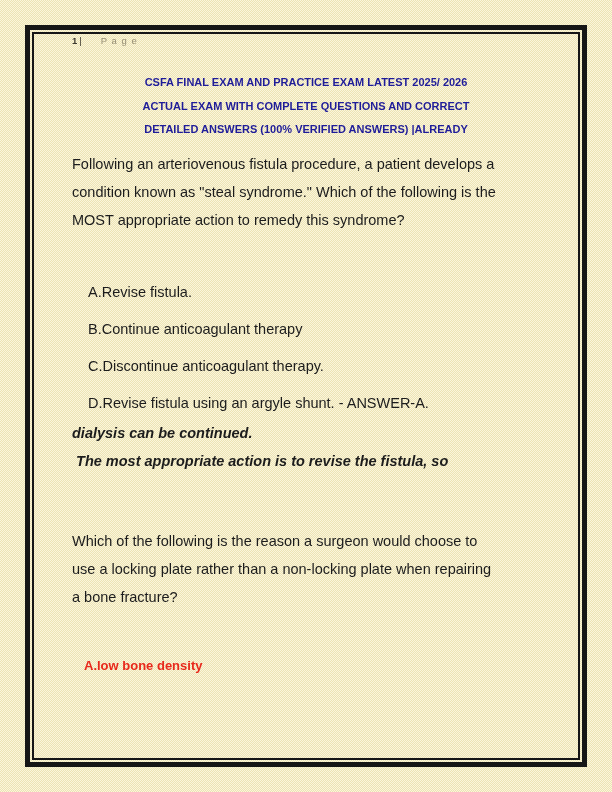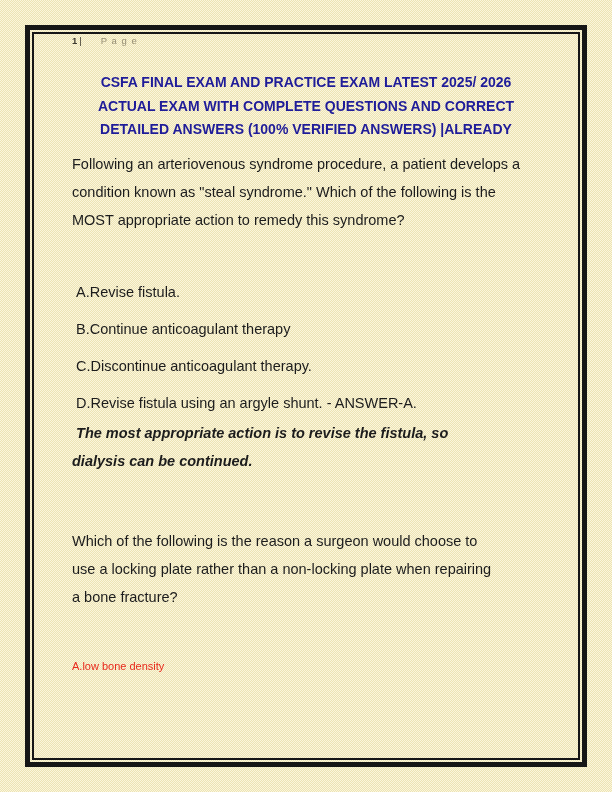--- a/index.html
+++ b/index.html
@@ -50,54 +50,55 @@
     color: #3e3a2f;
     margin: 0 3px 0 2px;
   }
   .page-header .pglabel {
     letter-spacing: 1px;
     padding-left: 16px;
   }
   .doc-title {
     margin-top: 24px;
     text-align: center;
-    font-size: 14px;
+    font-size: 11px;
     font-weight: bold;
     line-height: 23.5px;
     color: #1f1c99;
   }
   .para {
     margin: 0;
     font-size: 14.5px;
     line-height: 28px;
     color: #1c1c1c;
   }
   .line { white-space: pre; }
   .q1 { margin-top: 8px; }
   .options { margin-top: 44px; }
   .options .opt {
-    margin: 0 0 9px 4px;
+    margin: 0 0 9px 16px;
     font-size: 14.5px;
     line-height: 28px;
     color: #1c1c1c;
     white-space: pre;
   }
   .options .opt:last-child { margin-bottom: 0; }
   .red { color: #e8291c; }
   .expl {
     margin-top: 2px;
     font-weight: bold;
     font-style: italic;
   }
   .q2 { margin-top: 52px; }
   .opt-single {
-    margin: 41px 0 0 0;
-    font-size: 11px;
+    margin: 41px 0 0 12px;
+    font-size: 13px;
     line-height: 28px;
     white-space: pre;
+    font-weight: bold;
   }
 </style>
 </head>
 <body>
 
 <div class="frame">
   <div class="frame-inner"></div>
 </div>
 
 <div class="content">
@@ -106,35 +107,35 @@
     <span class="pgnum">1</span><span class="pipe">|</span><span class="pglabel">P a g e</span>
   </div>
 
   <div class="doc-title">
     <div class="line">CSFA FINAL EXAM AND PRACTICE EXAM LATEST 2025/ 2026</div>
     <div class="line">ACTUAL EXAM WITH COMPLETE QUESTIONS AND CORRECT</div>
     <div class="line">DETAILED ANSWERS (100% VERIFIED ANSWERS) |ALREADY</div>
   </div>
 
   <div class="para q1">
-    <div class="line">Following an arteriovenous syndrome procedure, a patient develops a</div>
+    <div class="line">Following an arteriovenous fistula procedure, a patient develops a</div>
     <div class="line">condition known as "steal syndrome." Which of the following is the</div>
     <div class="line">MOST appropriate action to remedy this syndrome?</div>
   </div>
 
   <div class="options">
     <p class="opt red">A.Revise fistula.</p>
     <p class="opt">B.Continue anticoagulant therapy</p>
     <p class="opt">C.Discontinue anticoagulant therapy.</p>
     <p class="opt">D.Revise fistula using an argyle shunt. - ANSWER-A.</p>
   </div>
 
   <div class="para expl">
+    <div class="line">dialysis can be continued.</div>
     <div class="line"> The most appropriate action is to revise the fistula, so</div>
-    <div class="line">dialysis can be continued.</div>
   </div>
 
   <div class="para q2">
     <div class="line">Which of the following is the reason a surgeon would choose to</div>
     <div class="line">use a locking plate rather than a non-locking plate when repairing</div>
     <div class="line">a bone fracture?</div>
   </div>
 
   <p class="opt-single red">A.low bone density</p>
 

